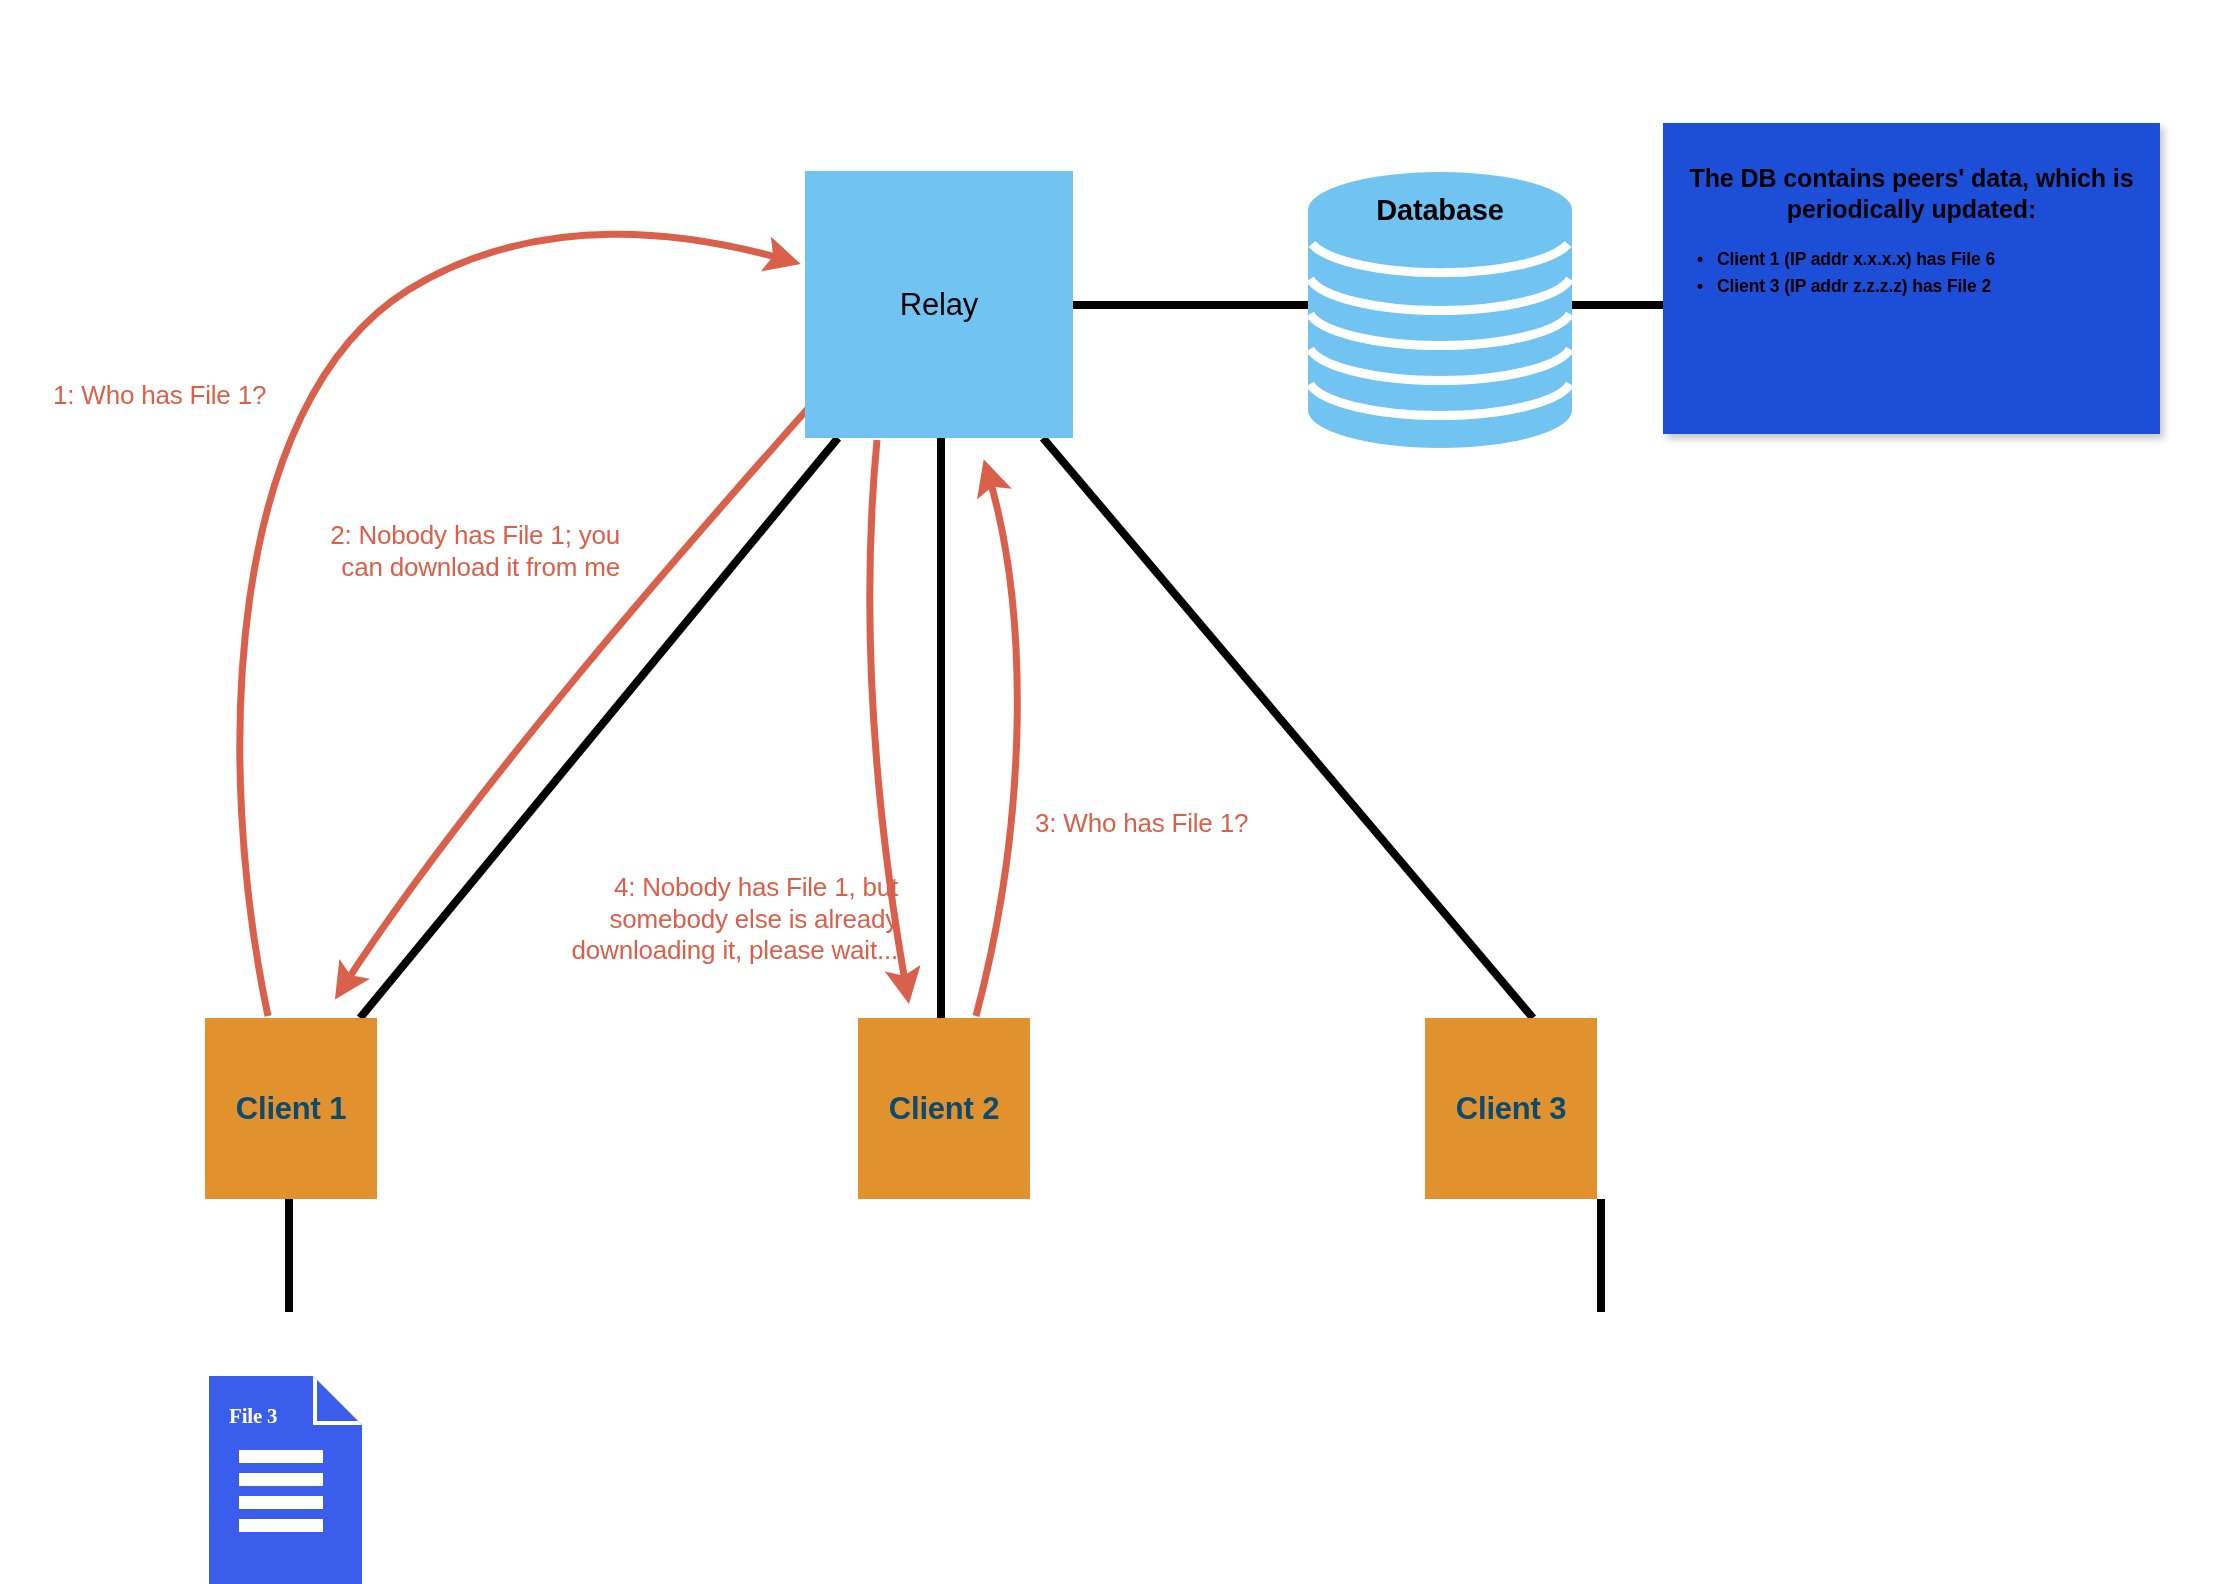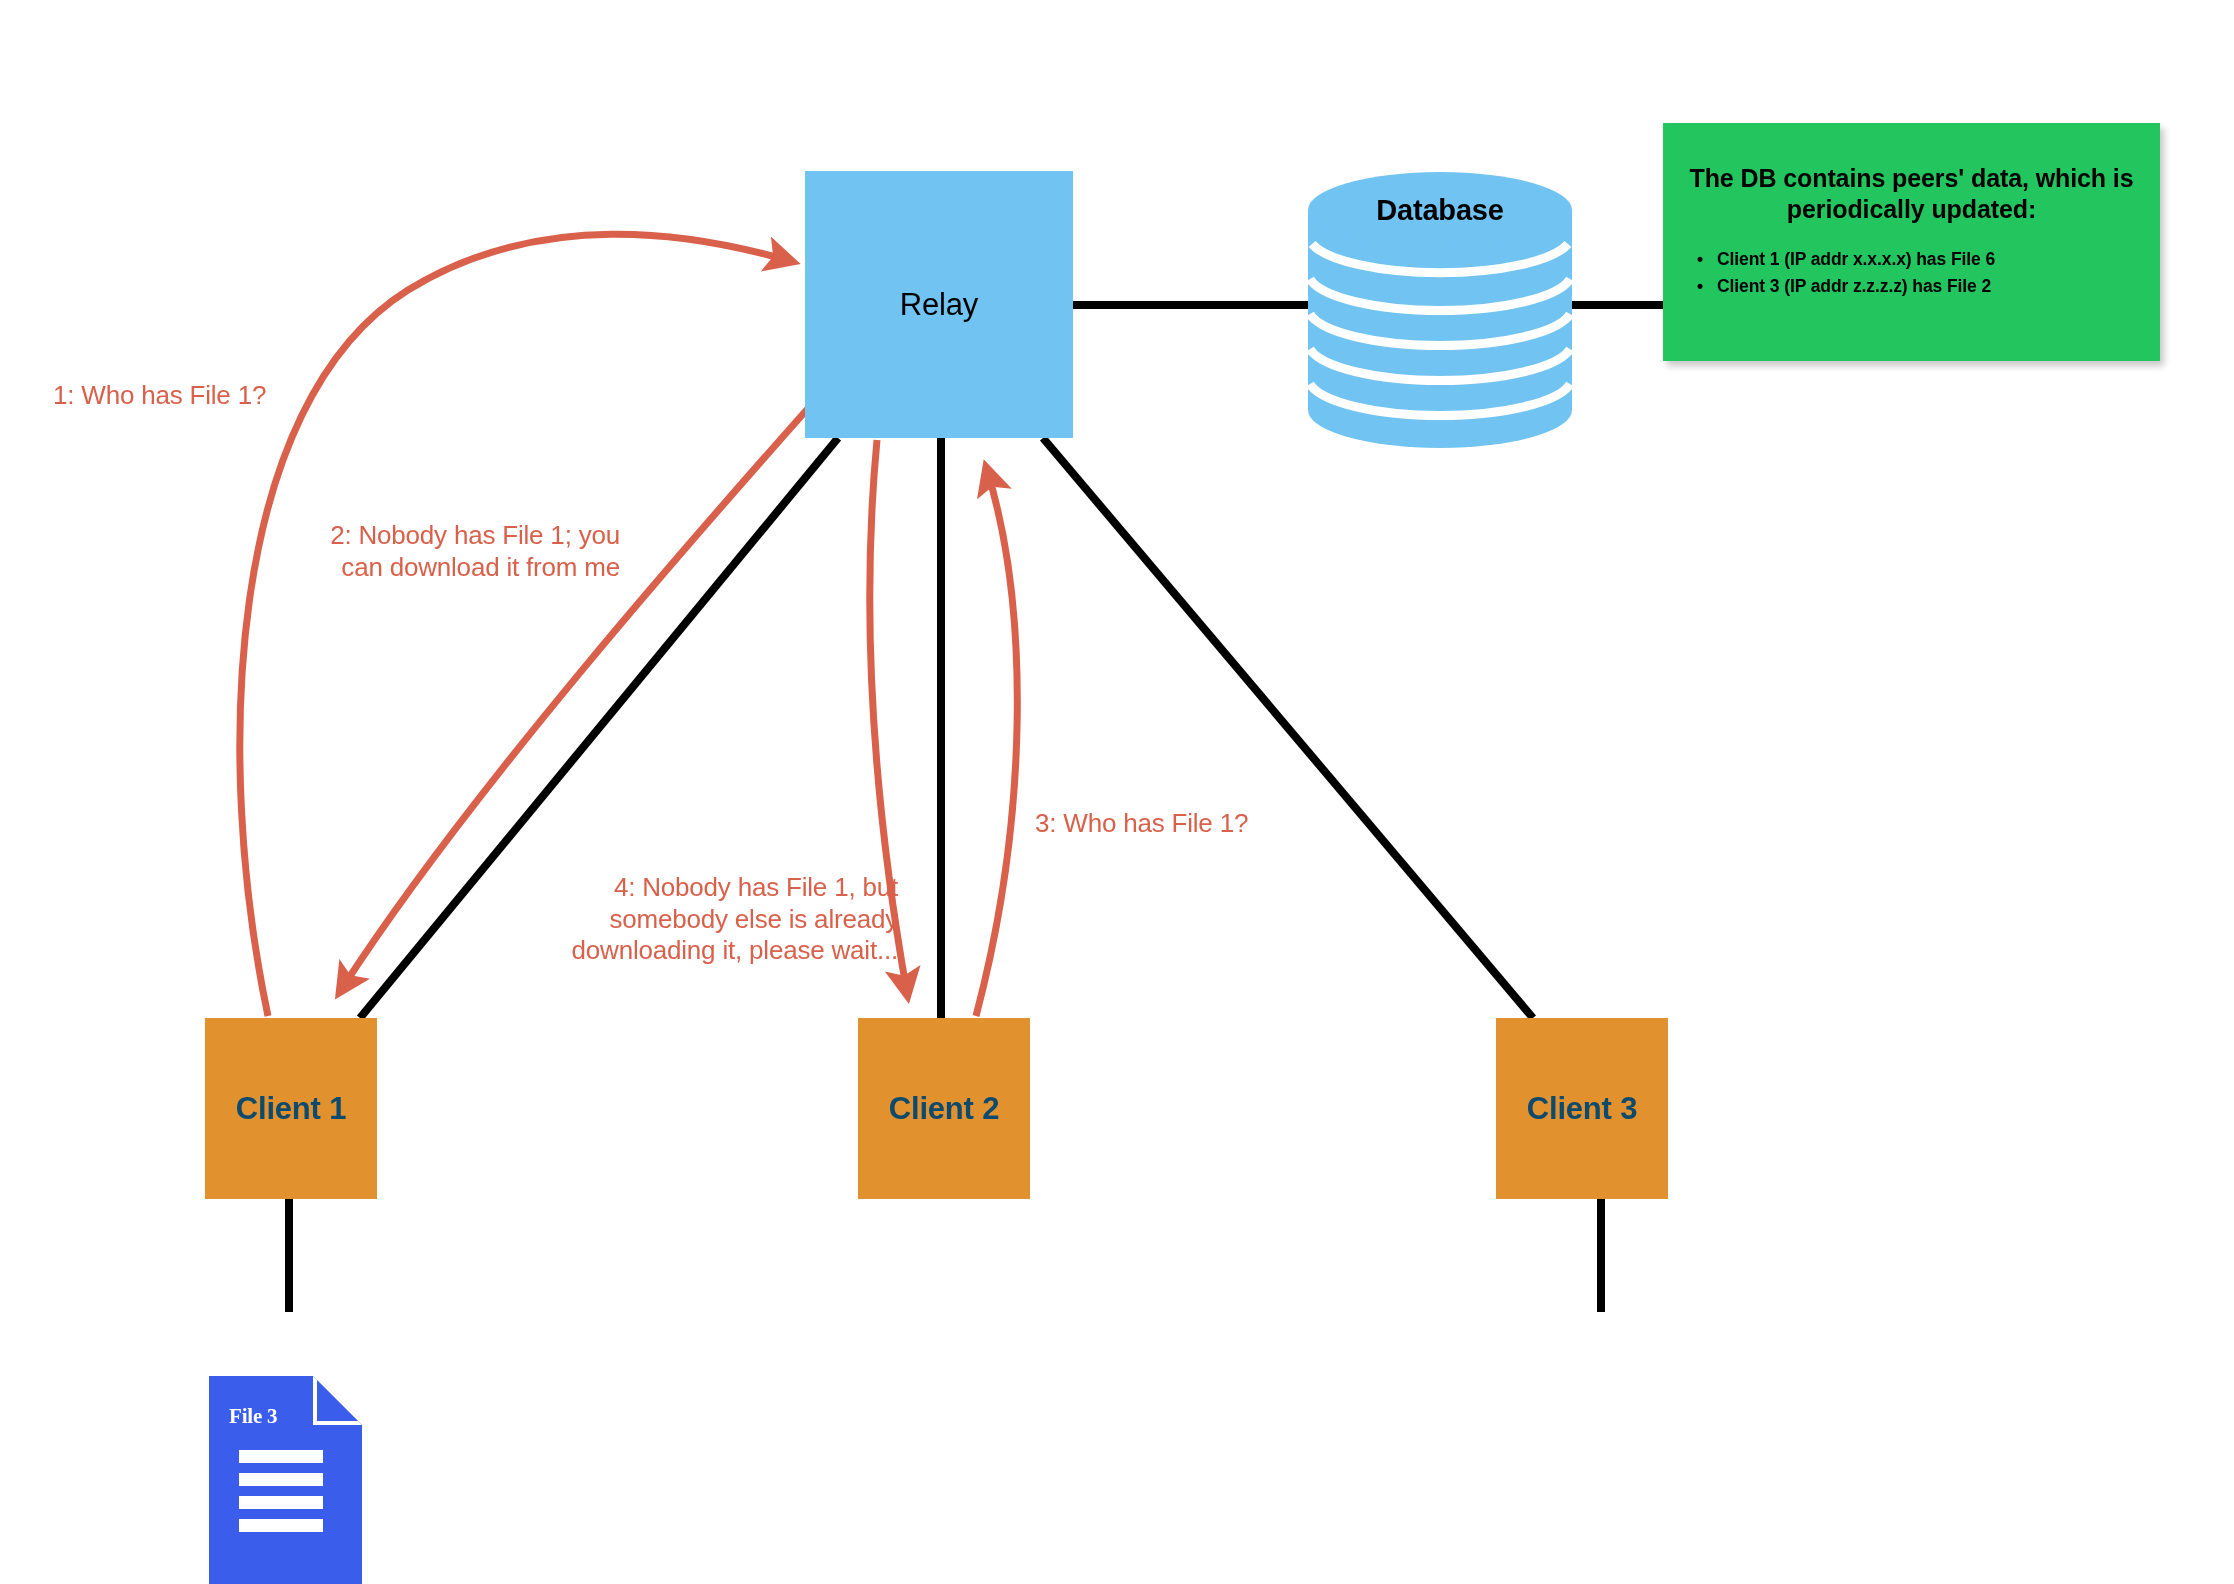--- a/index.html
+++ b/index.html
@@ -45,21 +45,21 @@
     letter-spacing: -0.2px;
   }
   .client-box {
     width: 172px;
     height: 181px;
     background: #E2912F;
     top: 1018px;
   }
   .client-1 { left: 205px; }
   .client-2 { left: 858px; }
-  .client-3 { left: 1496px; }
+  .client-3 { left: 1425px; }
   .client-label {
     font-size: 31px;
     font-weight: bold;
     color: #0c4a6e;
     letter-spacing: -0.2px;
   }
   .db-wrap {
     position: absolute;
     left: 1308px;
     top: 172px;
@@ -76,22 +76,22 @@
     font-weight: bold;
     color: #000000;
     z-index: 3;
     letter-spacing: -0.2px;
   }
   .sticky {
     position: absolute;
     left: 1663px;
     top: 123px;
     width: 497px;
-    height: 238px;
-    background: #22c55e;
+    height: 311px;
+    background: #1d4ed8;
     box-shadow: 4px 5px 7px rgba(0,0,0,0.22);
     box-sizing: border-box;
     padding: 40px 26px 0 26px;
   }
   .sticky-head {
     font-size: 25px;
     font-weight: bold;
     color: #000000;
     text-align: center;
     line-height: 1.22;

